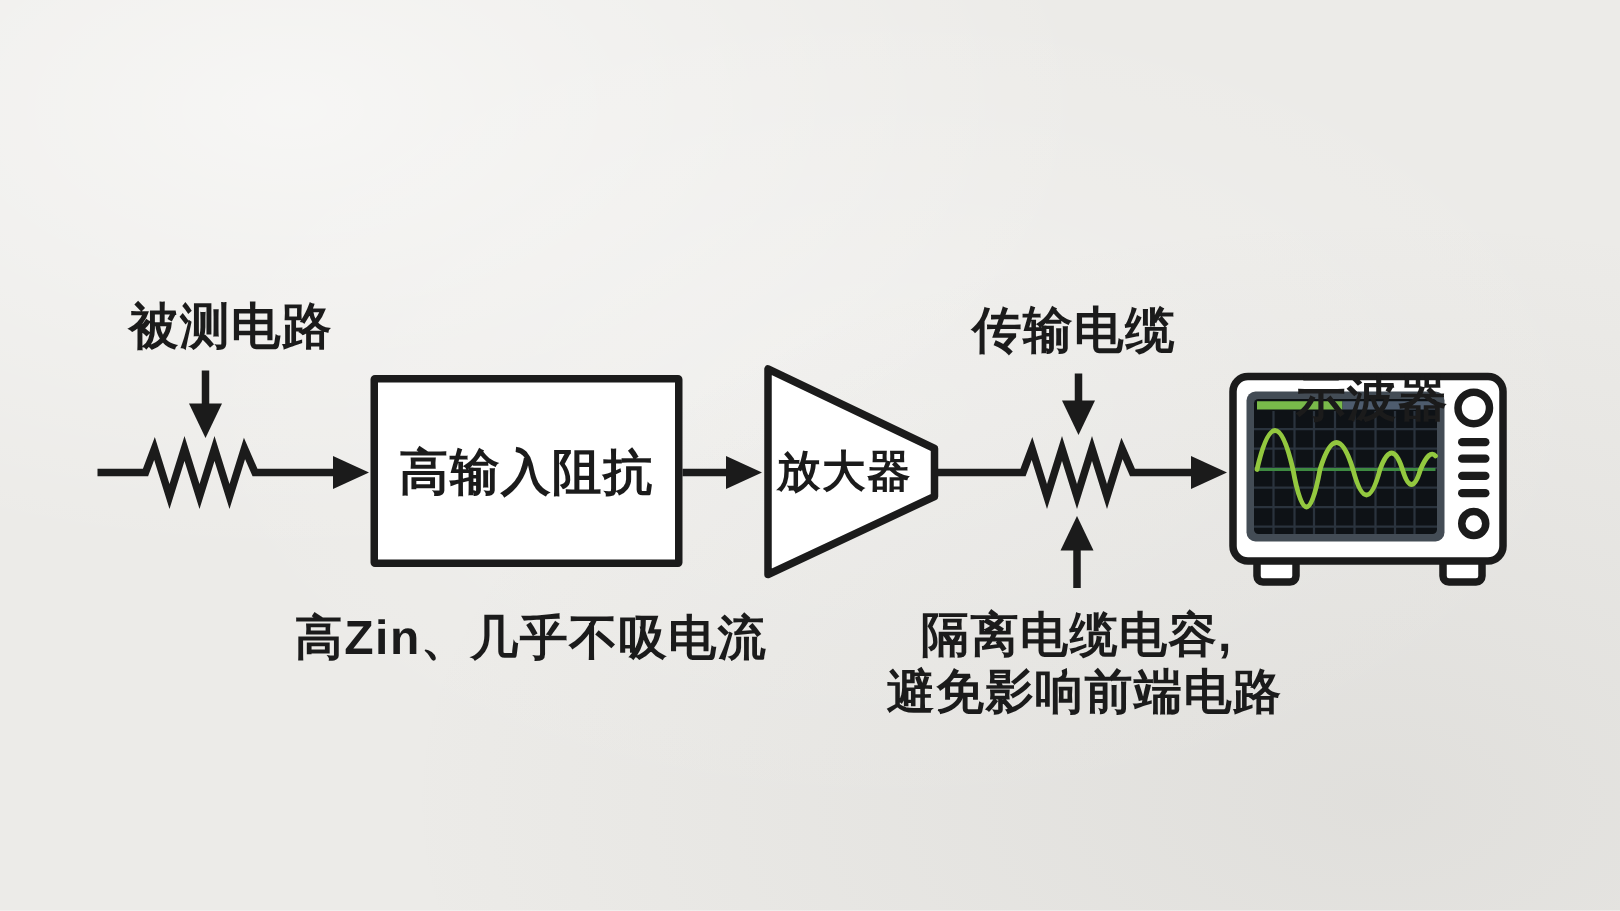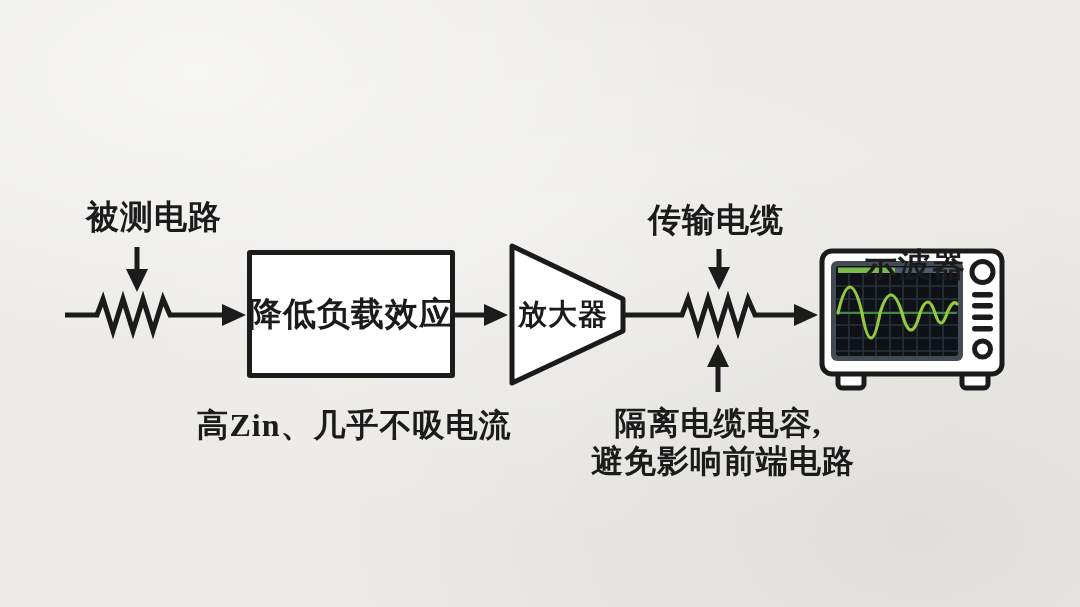--- a/index.html
+++ b/index.html
@@ -5,21 +5,21 @@
   html,body{margin:0;padding:0;}
   .canvas{
     position:relative;
     width:1080px;height:607px;
     overflow:hidden;
     background:
       radial-gradient(900px 500px at 18% 12%, rgba(255,255,255,.55), transparent 60%),
       radial-gradient(1000px 600px at 85% 88%, rgba(120,118,112,.10), transparent 65%),
       radial-gradient(700px 400px at 55% 45%, rgba(255,255,255,.25), transparent 70%),
       #ecebe8;
-    font-family:Liberation Serif, serif;
+    font-family:Liberation Sans, sans-serif;
     color:#1b1b1b;
   }
   .diagram-svg{position:absolute;left:0;top:0;}
   .stk{stroke:#1b1b1b;stroke-width:5;fill:none;}
   .fil{fill:#1b1b1b;stroke:none;}
   .wht{fill:#ffffff;stroke:#1b1b1b;stroke-width:5;}
   .label{
     position:absolute;
     transform:translate(-50%,-50%);
     white-space:nowrap;
@@ -122,21 +122,21 @@
       <rect class="fil" x="972" y="303" width="21" height="5.5" rx="2.75"></rect>
       <rect class="fil" x="972" y="314.5" width="21" height="5.5" rx="2.75"></rect>
       <rect class="fil" x="972" y="326" width="21" height="5.5" rx="2.75"></rect>
       <circle class="wht" cx="982.5" cy="349" r="8"></circle>
     </g>
   </svg>
 
   <div class="label" style="left:154px;top:217px;">被测电路</div>
 
   <div class="buffer-box">
-    <div class="bline">降低负载效应</div>
+    <div class="bline">高输入阻抗</div>
   </div>
 
   <div class="amp-label">放大器</div>
 
   <div class="label" style="left:716px;top:220px;">传输电缆</div>
 
   <div class="label" style="left:915px;top:217px;margin-top:48px;">示波器</div>
 
   <div class="note" style="left:354px;top:425px;">高Zin、几乎不吸电流</div>
 

